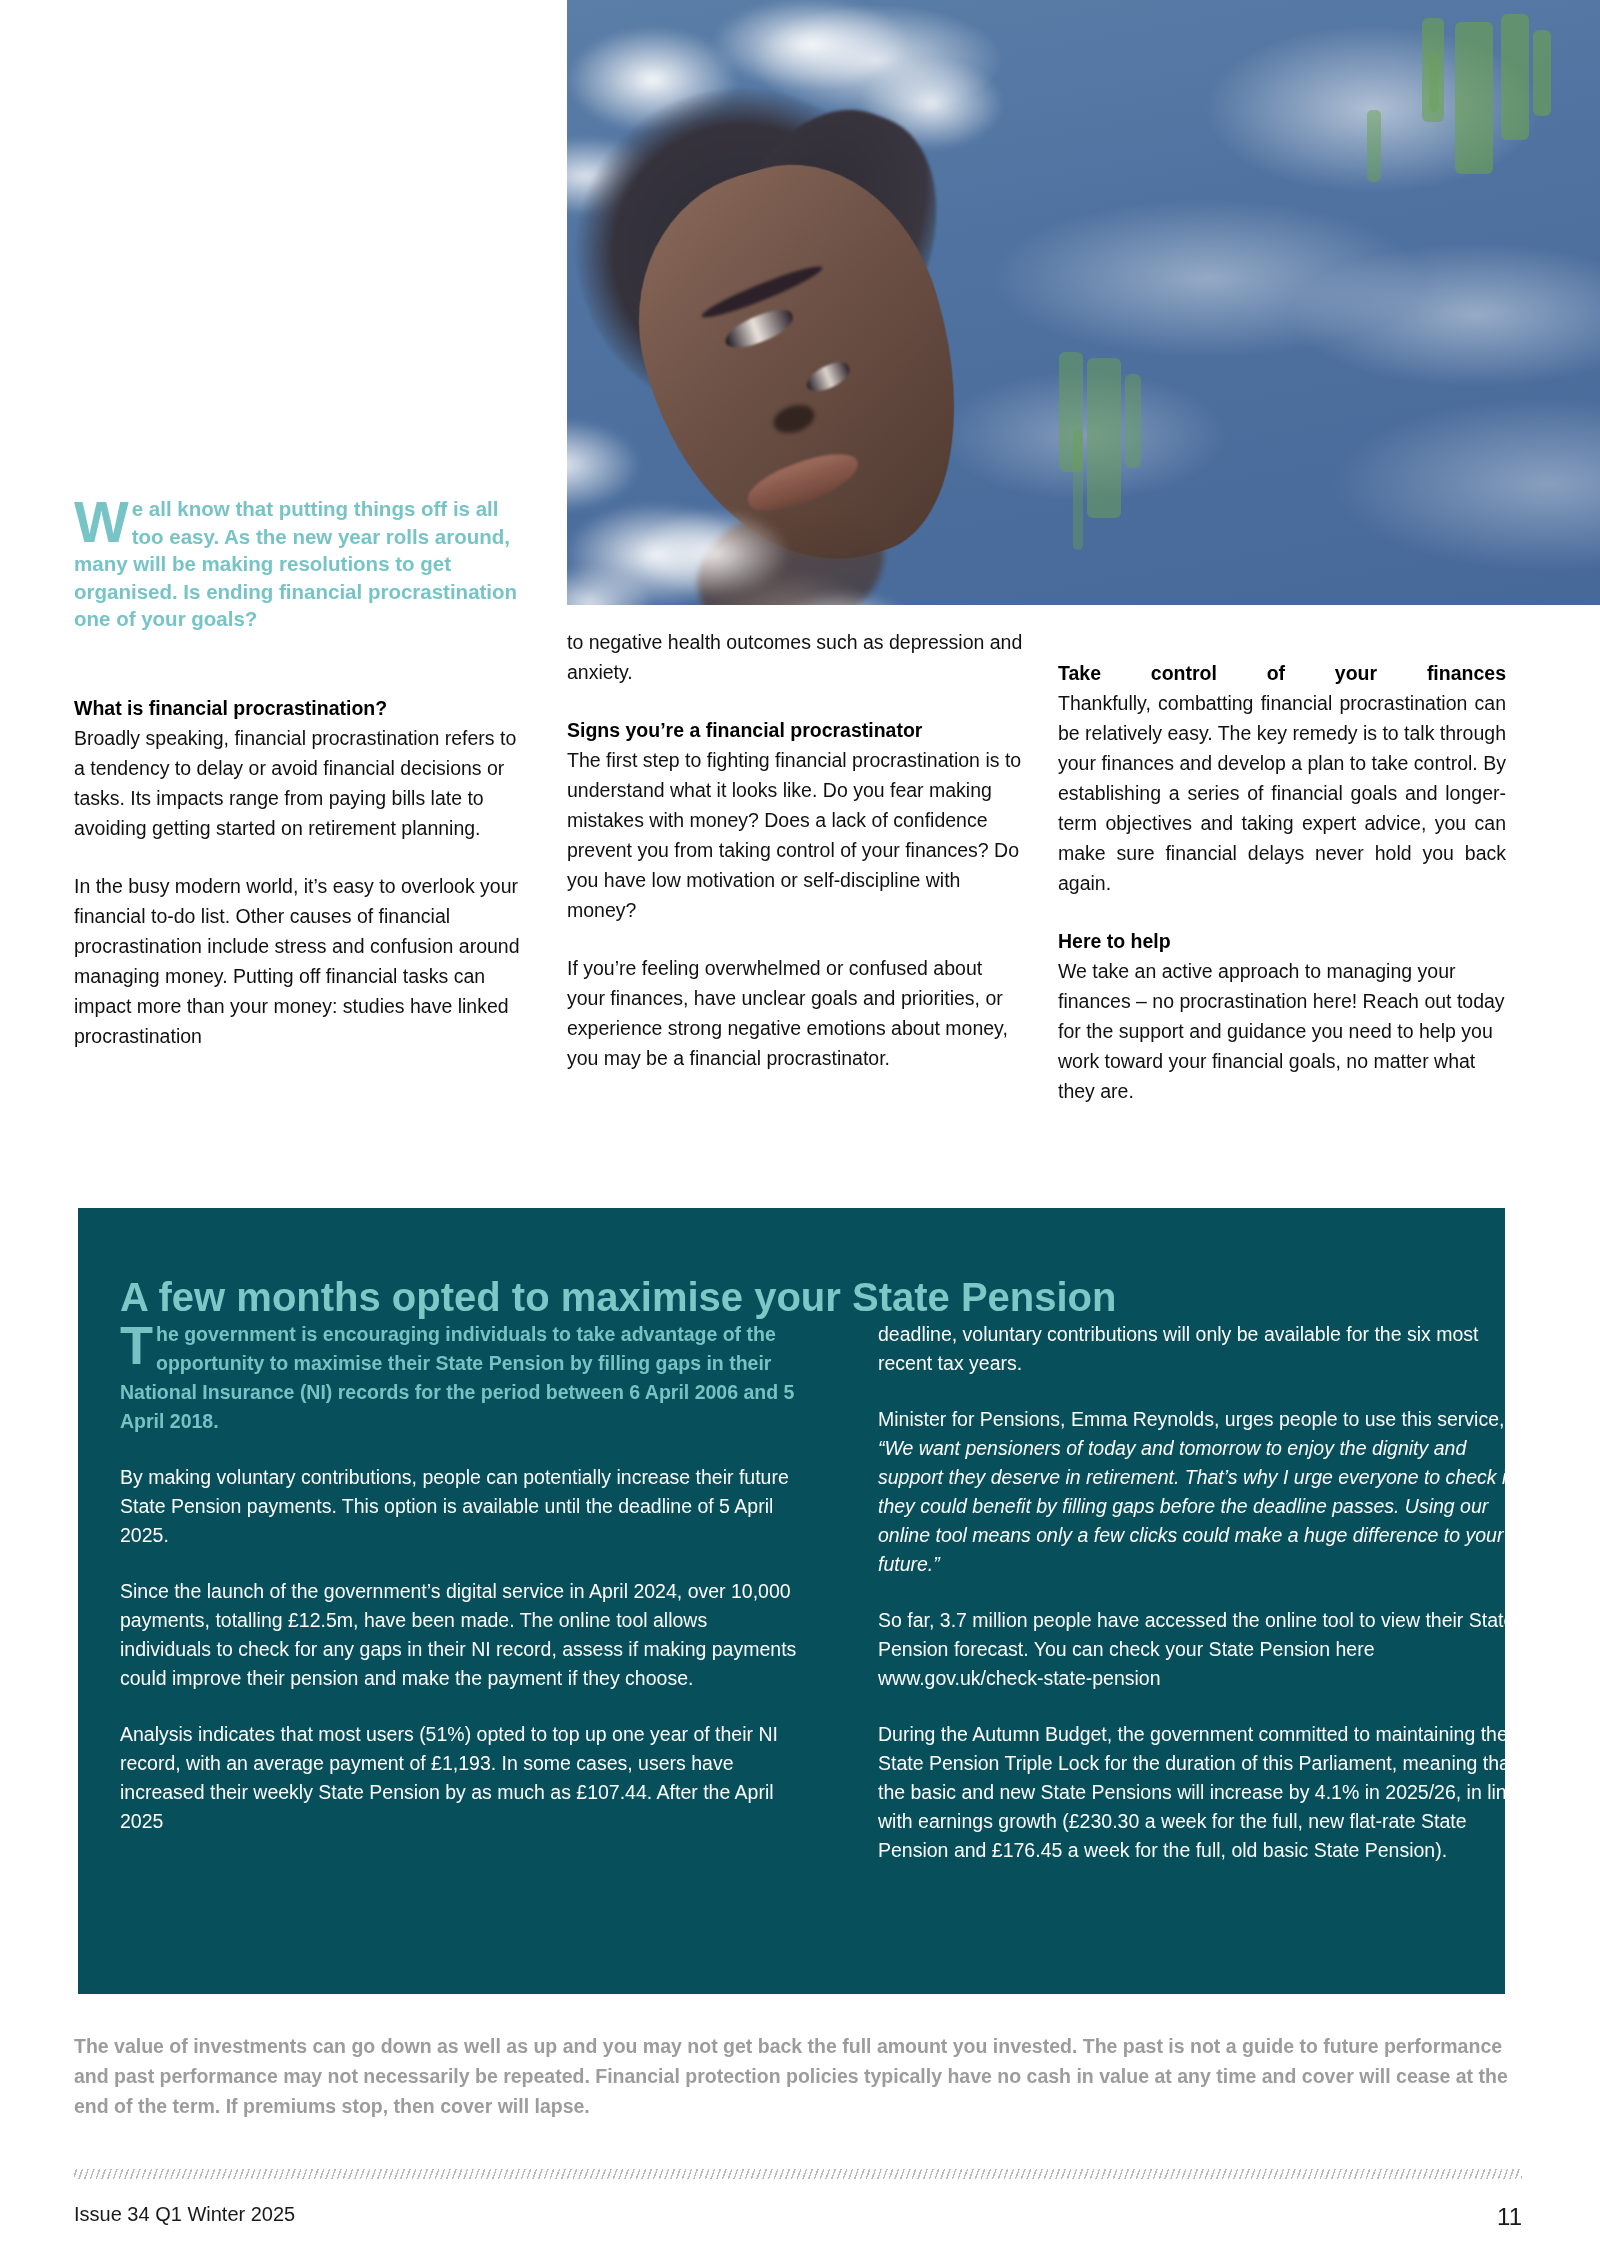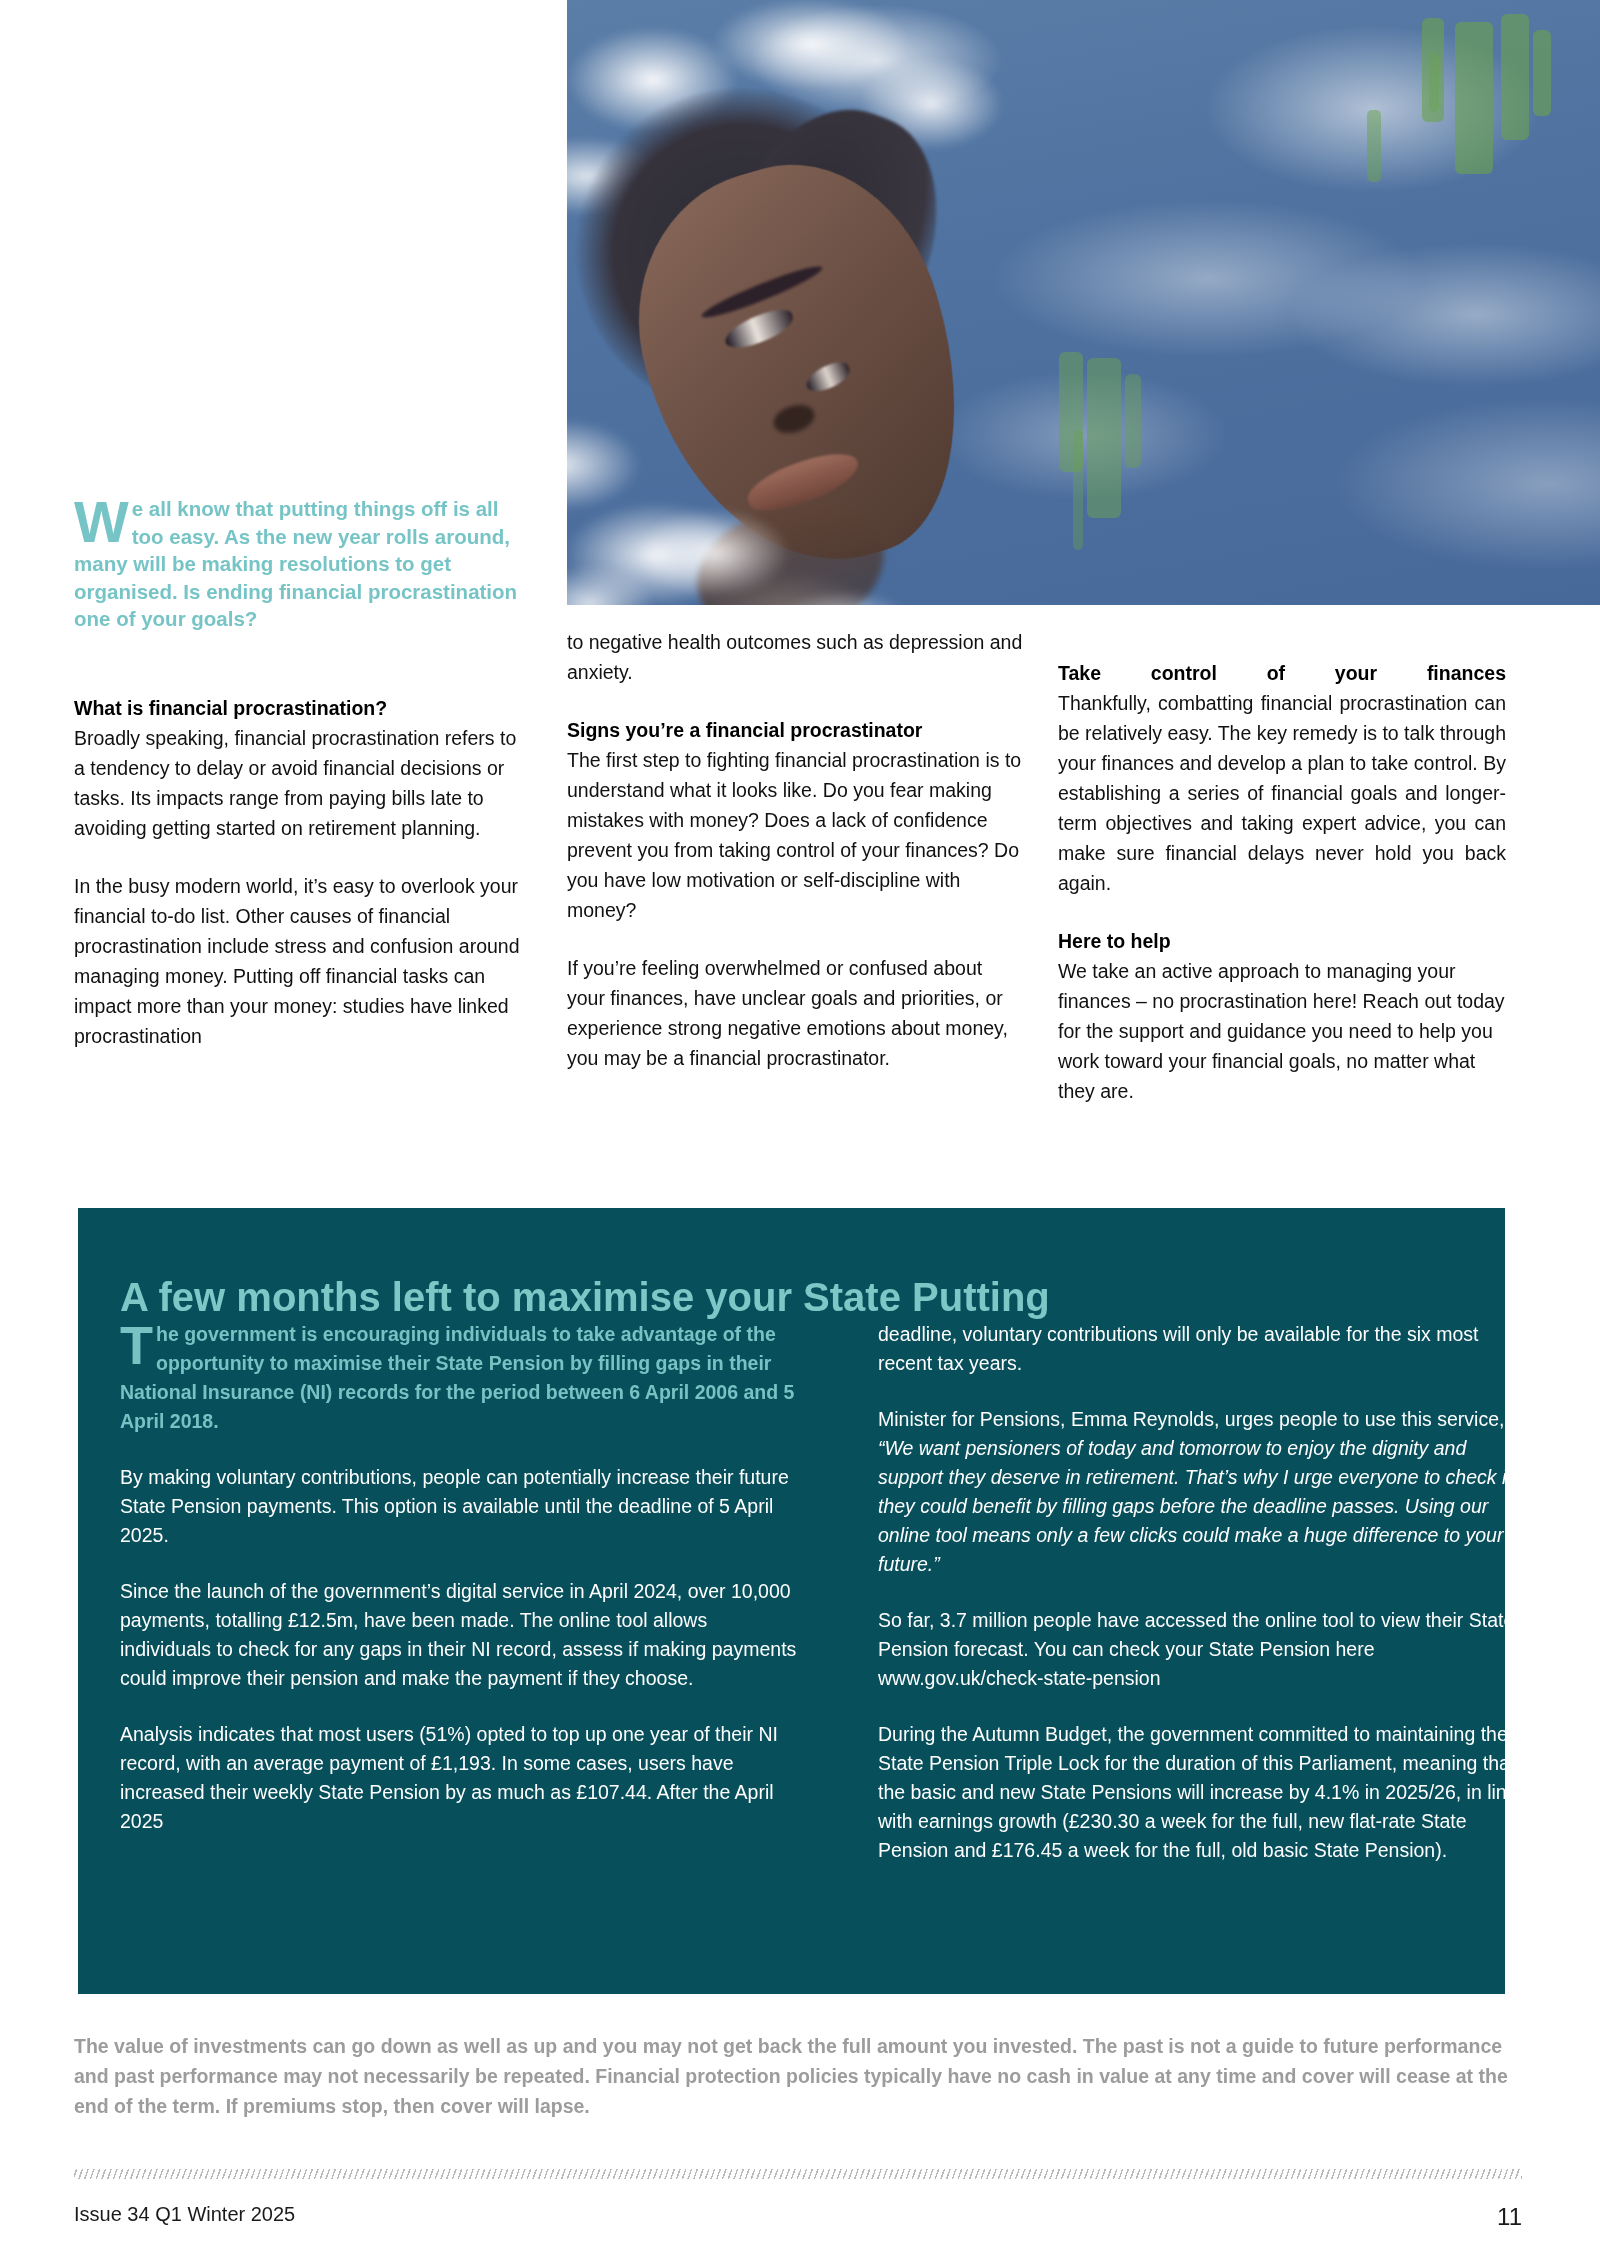--- a/index.html
+++ b/index.html
@@ -369,21 +369,21 @@
   </div>
 
   <div id="col3" class="col">
     <h3 class="justified">Take control of your finances</h3>
     <p class="just">Thankfully, combatting financial procrastination can be relatively easy. The key remedy is to talk through your finances and develop a plan to take control. By establishing a series of financial goals and longer-term objectives and taking expert advice, you can make sure financial delays never hold you back again.</p>
     <h3>Here to help</h3>
     <p>We take an active approach to managing your finances – no procrastination here! Reach out today for the support and guidance you need to help you work toward your financial goals, no matter what they are.</p>
   </div>
 
   <section id="panel">
-    <h2 id="panel-title">A few months left to maximise your State Putting</h2>
+    <h2 id="panel-title">A few months opted to maximise your State Pension</h2>
 
     <div id="pcol1" class="pcol">
       <p id="panel-lede">
         <span class="dropcap">T</span><span>he government is encouraging individuals to take advantage of the opportunity to maximise their State Pension by filling gaps in their National Insurance (NI) records for the period between 6 April 2006 and 5 April 2018.</span>
       </p>
       <p>By making voluntary contributions, people can potentially increase their future State Pension payments. This option is available until the deadline of 5 April 2025.</p>
       <p>Since the launch of the government’s digital service in April 2024, over 10,000 payments, totalling £12.5m, have been made. The online tool allows individuals to check for any gaps in their NI record, assess if making payments could improve their pension and make the payment if they choose.</p>
       <p>Analysis indicates that most users (51%) opted to top up one year of their NI record, with an average payment of £1,193. In some cases, users have increased their weekly State Pension by as much as £107.44. After the April 2025</p>
     </div>
 

